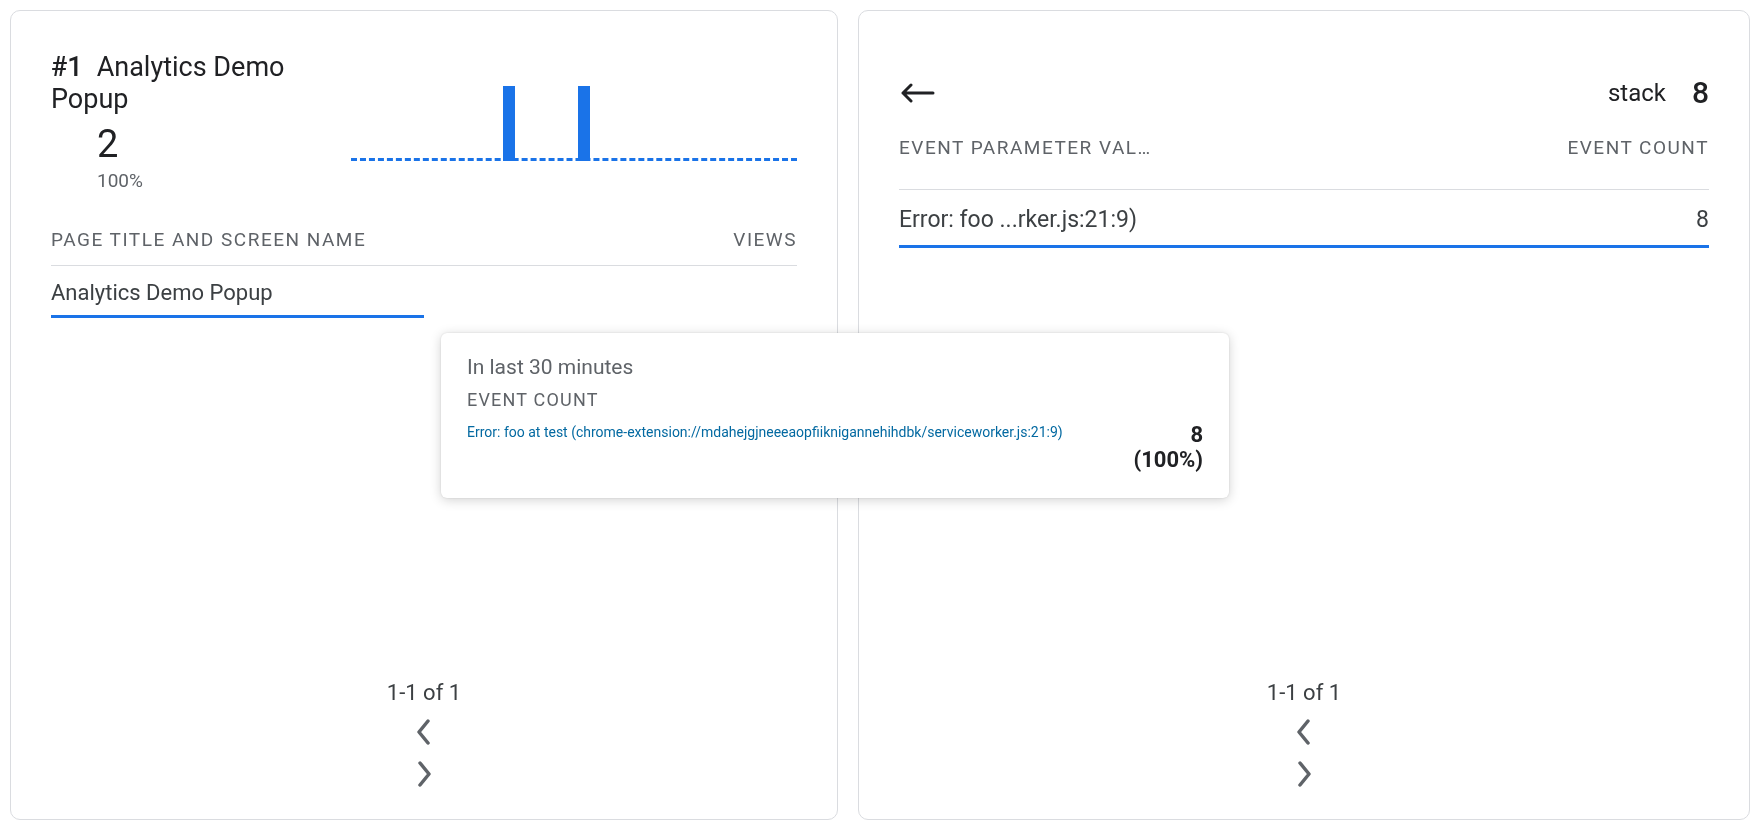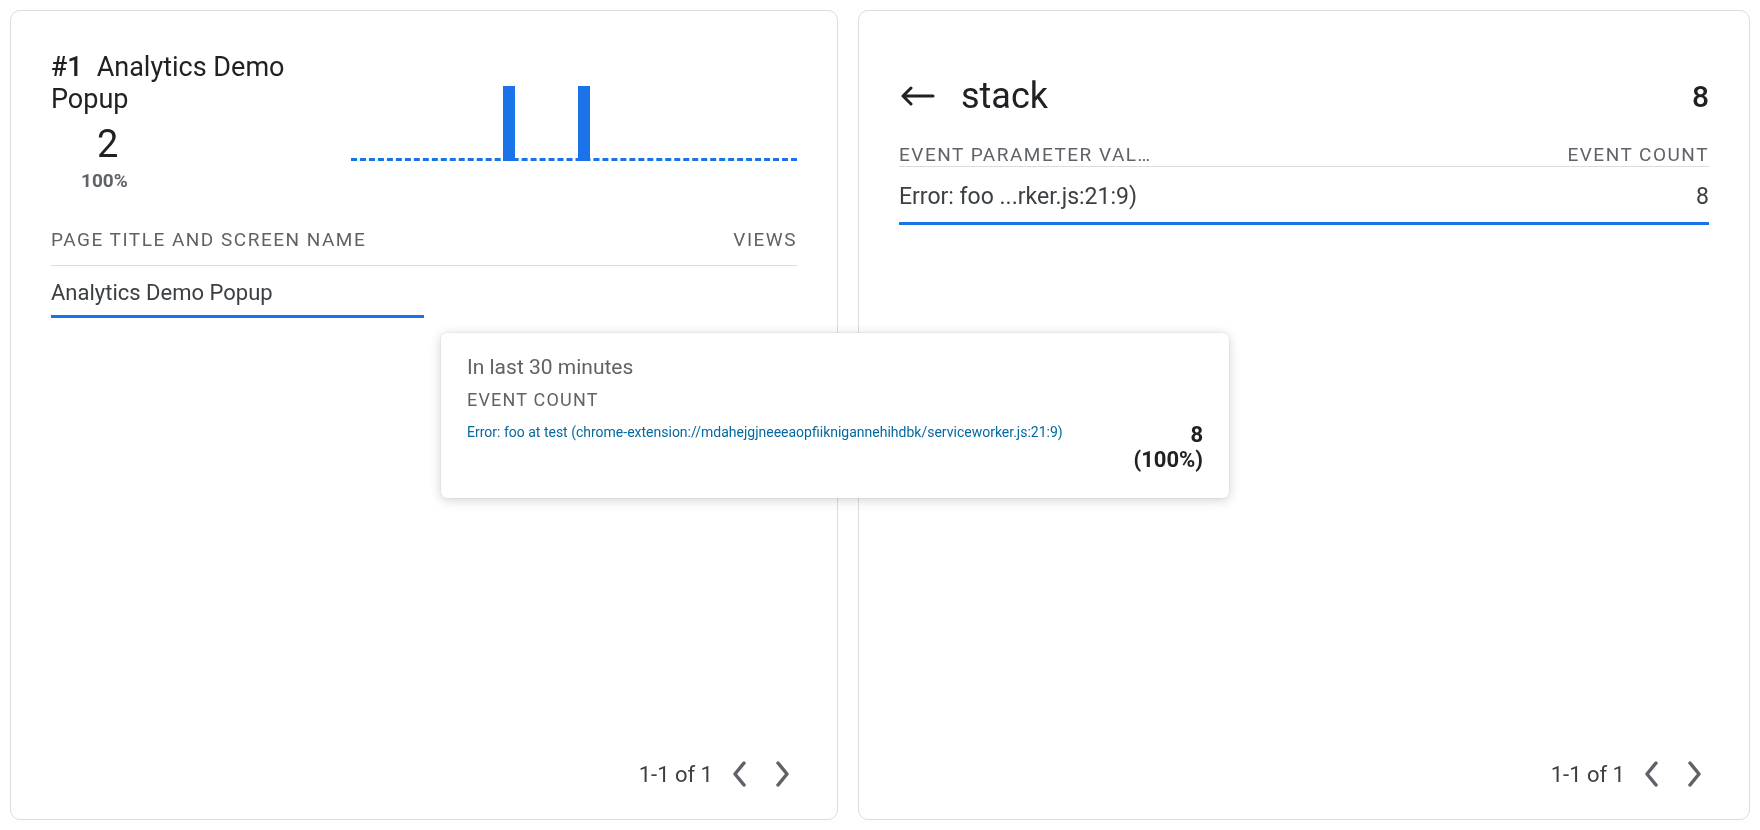--- a/index.html
+++ b/index.html
@@ -31,21 +31,21 @@
     font-size: 27px;
     color: #3c4043;
     margin-bottom: 30px;
   }
   .dash { border-bottom: 1px dashed #9aa0a6; padding-bottom: 2px; }
   .summary-row { display: flex; align-items: flex-start; }
   .summary-left { flex: 0 0 300px; }
   .rank-line { font-size: 27px; font-weight: 400; color: #202124; margin-bottom: 10px; }
   .rank-num { font-weight: 500; margin-right: 14px; }
   .big-num { font-size: 38px; color: #202124; margin-left: 46px; line-height: 1; }
-  .pct { font-size: 19px; color: #5f6368; margin-left: 30px; margin-top: 6px; font-weight: bold; }
+  .pct { font-size: 19px; color: #5f6368; margin-left: 46px; margin-top: 6px; }
   .spark {
     flex: 1 1 auto;
     height: 90px;
     position: relative;
     margin-top: 20px;
   }
   .spark-base {
     position: absolute; left: 0; right: 0; bottom: 0;
     border-bottom: 3px dashed #1a73e8;
   }
@@ -74,45 +74,46 @@
     width: 50%;
   }
   .evt-header {
     display: flex; align-items: center; gap: 26px;
     margin-top: 24px; margin-bottom: 26px;
   }
   .arrow-left {
     width: 36px; height: 24px; cursor: pointer;
     display:flex; align-items:center;
   }
-  .evt-title { font-size: 36px; color: #202124; flex: 1; }
+  .evt-title { font-size: 24px; color: #202124; flex: 1; text-align: right; }
   .evt-count { font-size: 30px; font-weight: 500; }
   .evt-tbl-head {
     display: flex; justify-content: space-between;
-    padding-bottom: 0;
+    padding-bottom: 30px;
     border-bottom: 1px solid #dadce0;
     color: #5f6368;
     font-size: 19px;
     letter-spacing: 1.5px;
   }
   .evt-row {
     display: flex; justify-content: space-between;
     padding: 16px 0 12px 0;
     font-size: 23px;
     color: #3c4043;
     border-bottom: 3px solid #1a73e8;
   }
   .pager {
     margin-top: auto;
     display: flex;
     justify-content: flex-end;
     align-items: center;
     gap: 12px;
     font-size: 22px;
     color: #3c4043;
+    flex-direction: column;
   }
   .chev {
     width: 30px; height: 30px;
     color: #5f6368;
     cursor: pointer;
     display:flex; align-items:center; justify-content:center;
   }
   .tooltip {
     position: absolute;
     left: 430px; top: 322px;

